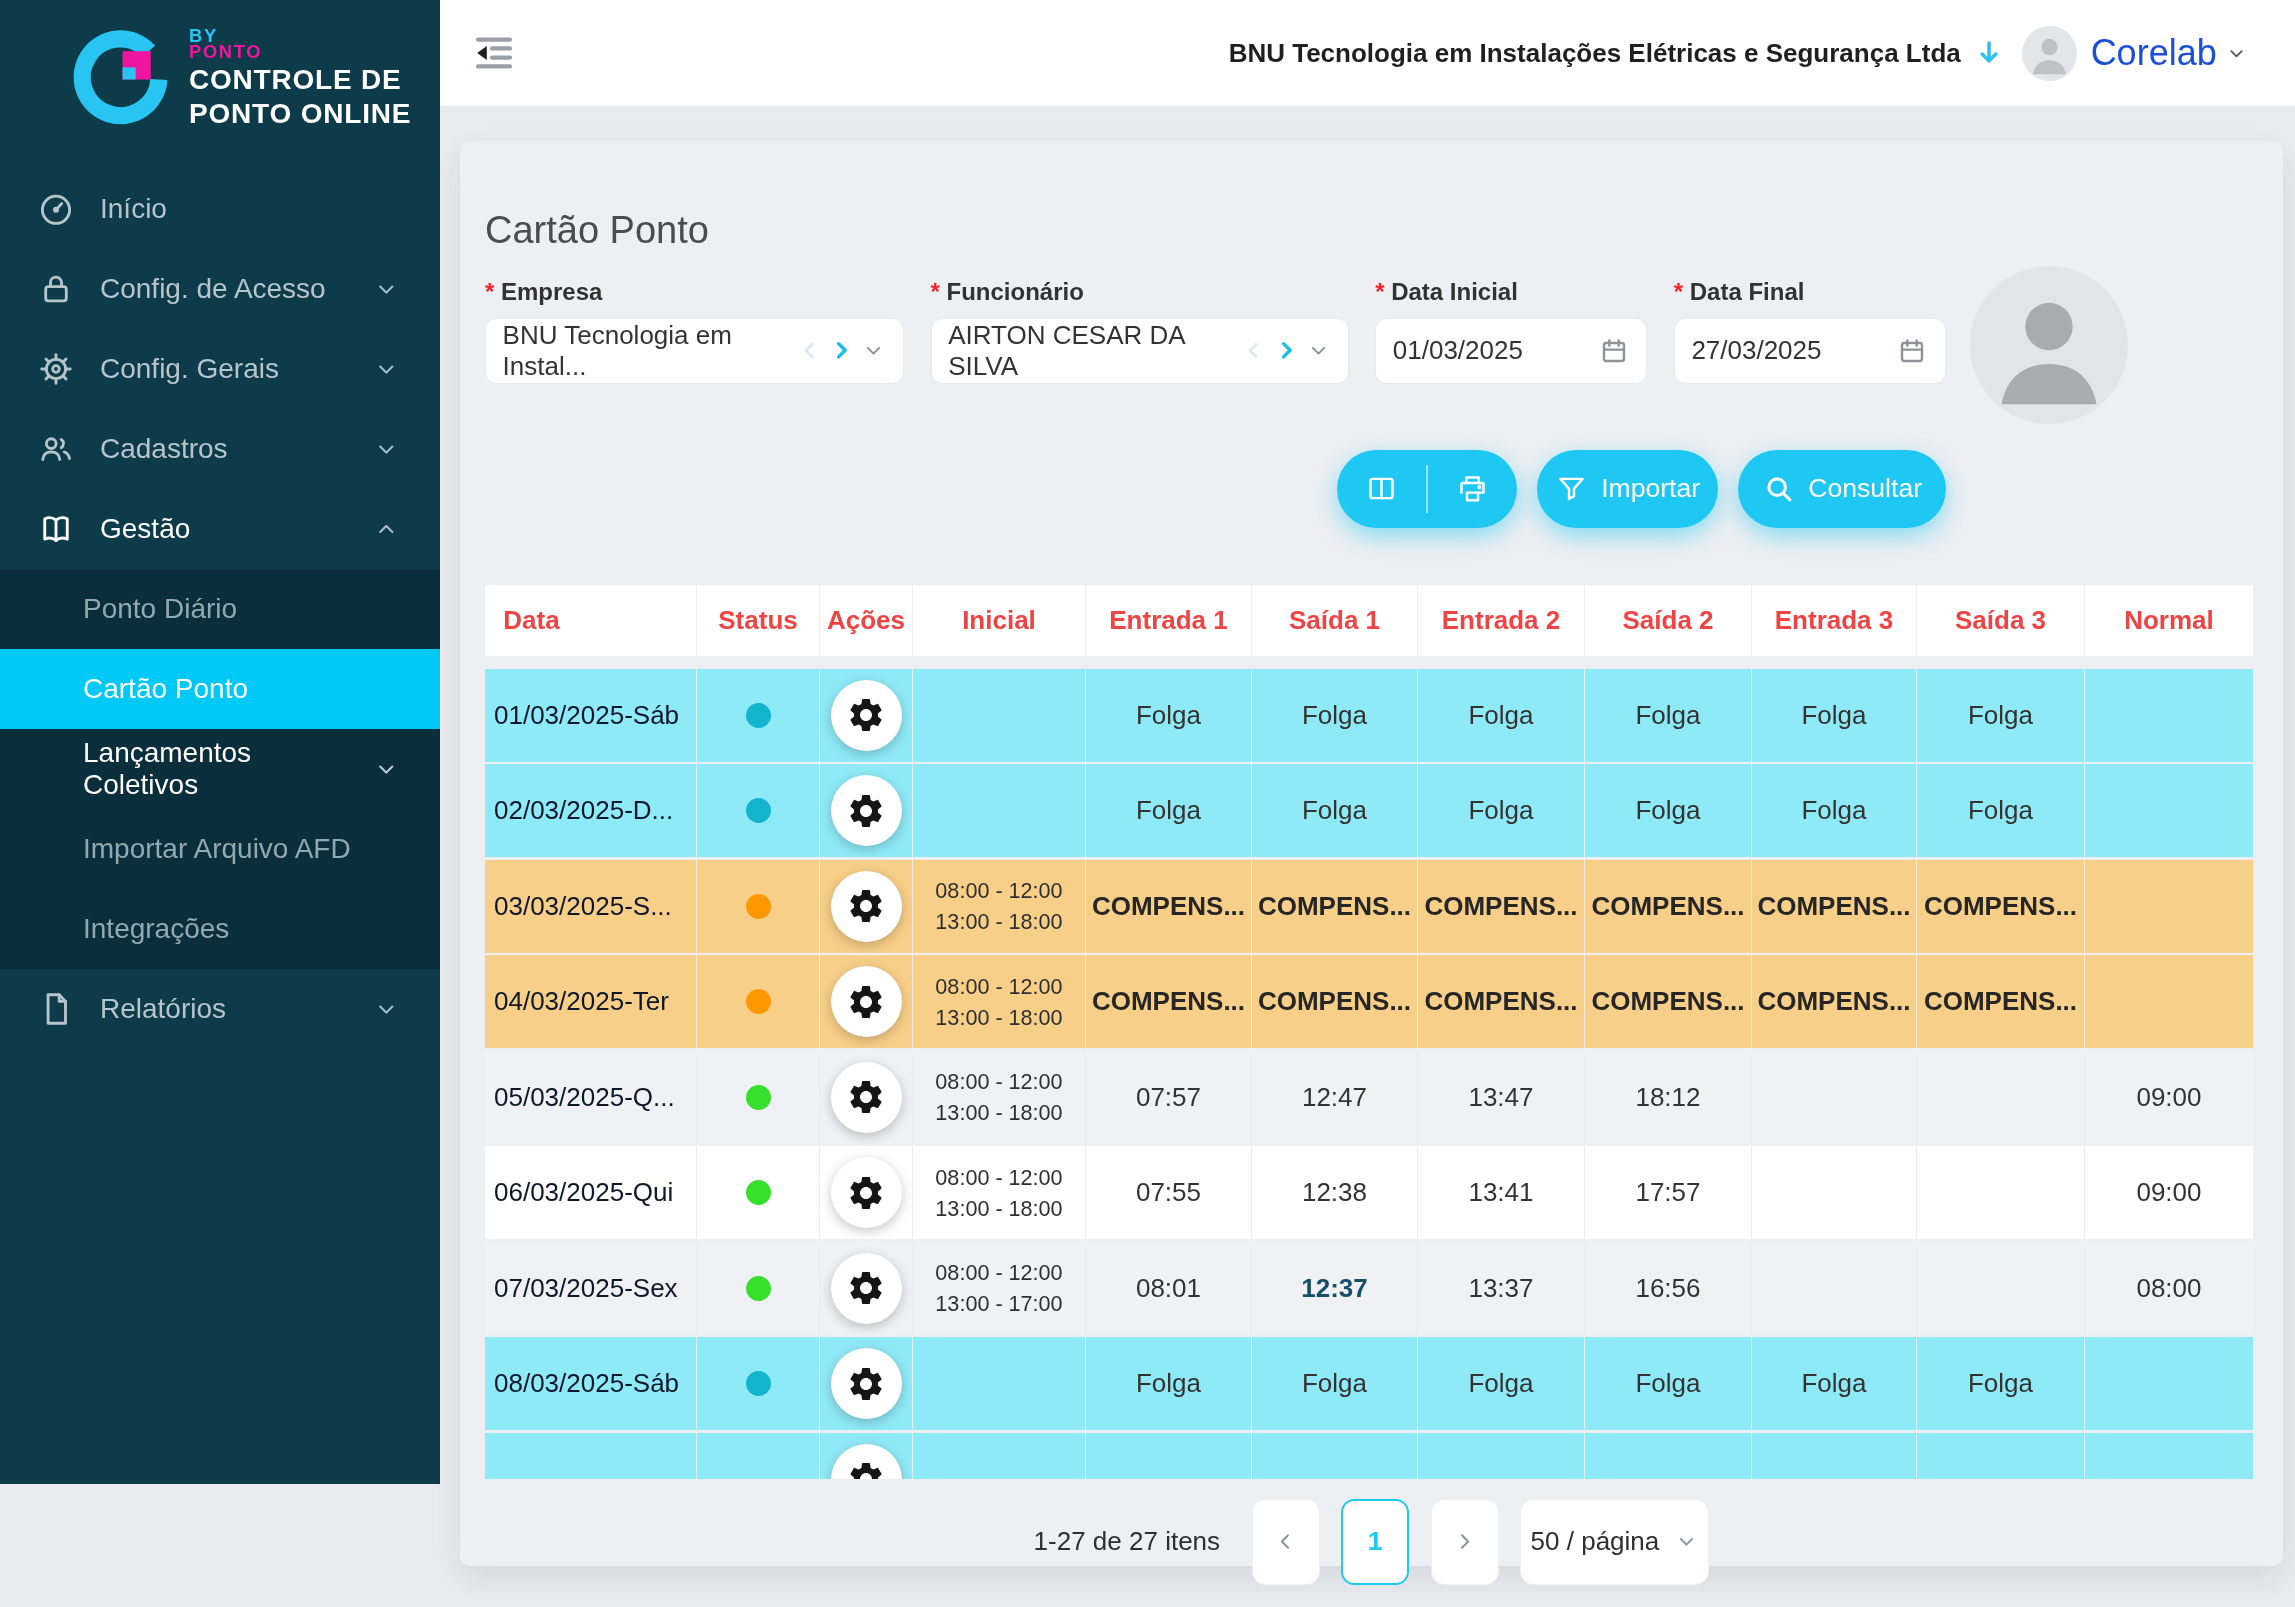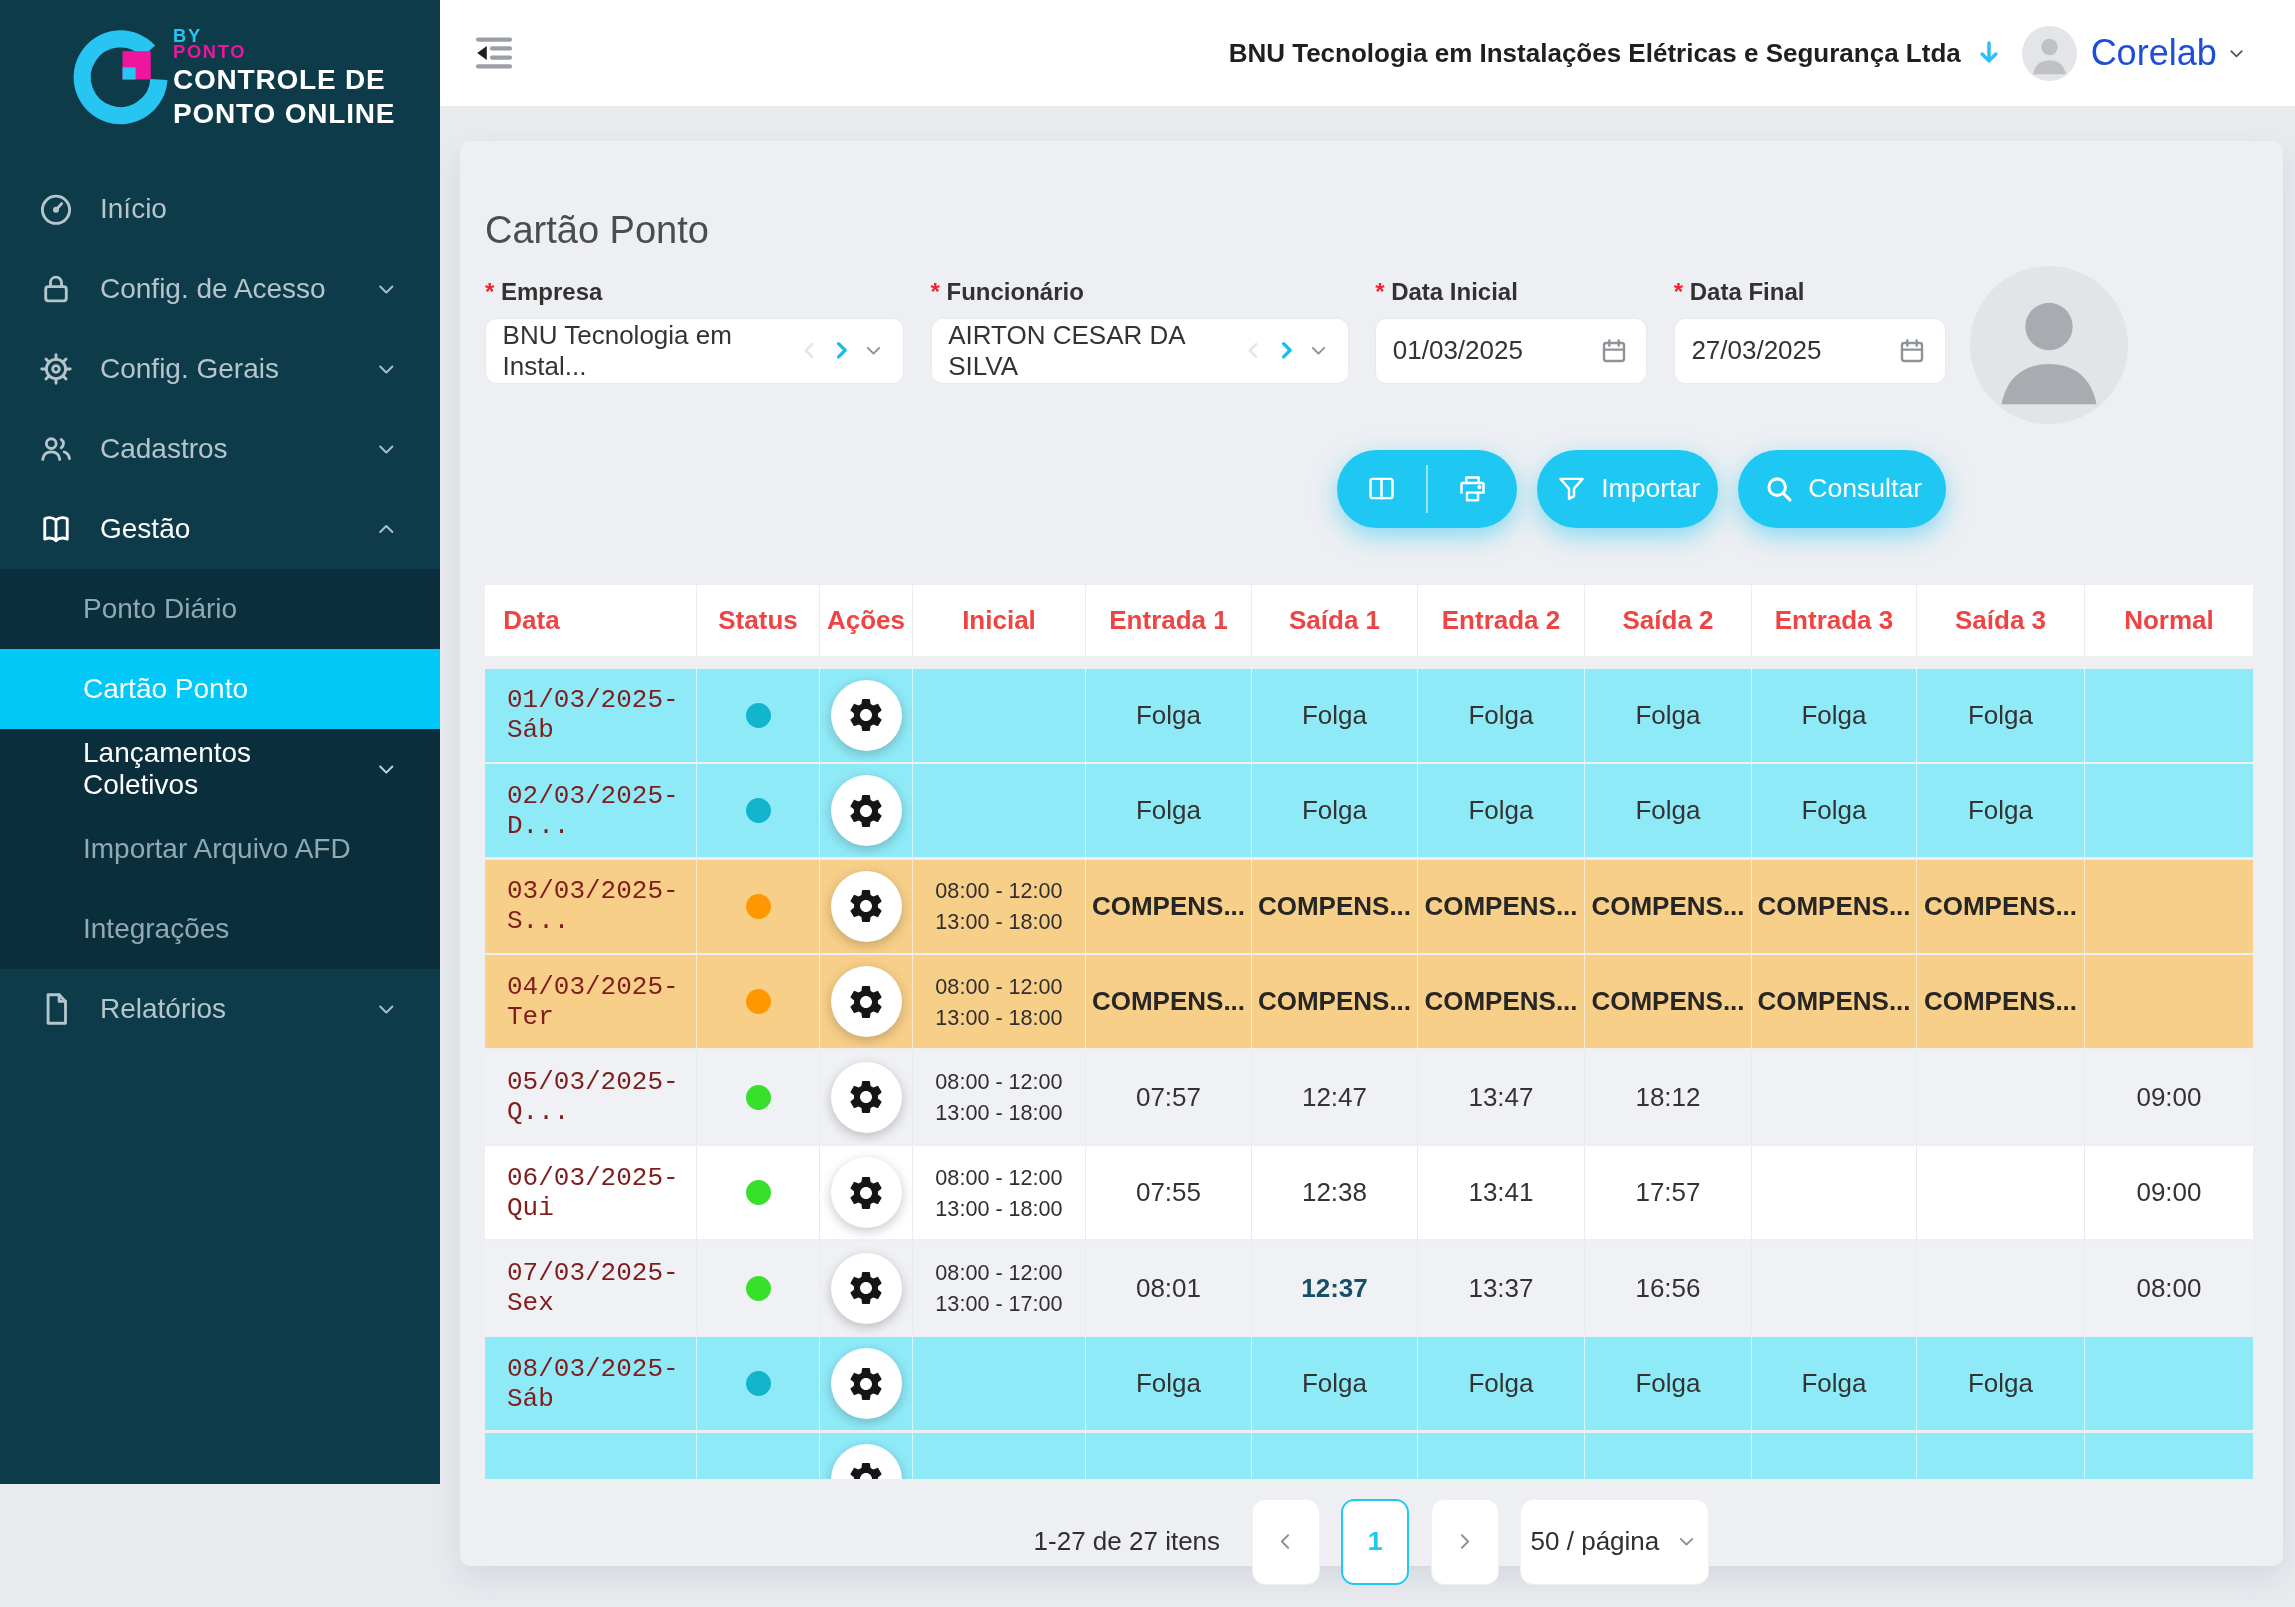--- a/index.html
+++ b/index.html
@@ -1,21 +1,21 @@
 <!DOCTYPE html>
 <html style="font-size:13.3px"><head>
 <meta charset="utf-8">
 <style>
   html,body{margin:0;padding:0;}
   body{width:2295px;height:1607px;background:#e9ebef;font-family:"Liberation Sans",sans-serif;overflow:hidden;position:relative;}
   svg{display:block;}
 
   
   .sidebar{position:absolute;left:0;top:0;width:440px;height:1484px;background:#0d3b4a;z-index:3;}
-  .logo-row{display:flex;align-items:center;padding:28px 0 0 70px;gap:2px;}
+  .logo-row{display:flex;align-items:center;padding:28px 0 0 70px;gap:18px;}
   .logo-mark{width:101px;height:101px;position:relative;}
   .logo-text .brand-small{font-size:18.3px;font-weight:800;letter-spacing:1.7px;line-height:16px;}
   .brand-by{color:#29c5f2;}
   .brand-ponto{color:#ef159e;}
   .logo-title{color:#fff;font-size:28px;font-weight:800;line-height:34px;letter-spacing:0.8px;margin-top:3.3px;}
   .menu{margin-top:38px;}
   .menu-item{height:80px;display:flex;align-items:center;padding:0 40px 0 37px;gap:25px;color:#b5c5cb;font-size:28px;cursor:pointer;}
   .menu-item .mi-icon{width:38px;height:38px;flex:none;}
   .menu-item .mi-label{flex:1;}
   .menu-item .mi-chev{width:26.6px;height:26.6px;flex:none;color:#aebfc6;}
@@ -76,21 +76,21 @@
   .th:first-child{justify-content:flex-start;padding-left:18.3px;}
   .th:last-child{border-right:none;}
   .tbody{margin-top:13.3px;height:810px;overflow:hidden;}
   .trow{height:93px;margin-bottom:2.5px;}
   .row-folga{background:#8feaf7;--sep:rgba(255,255,255,.6);}
   .row-comp{background:#f8cf88;--sep:rgba(255,255,255,.6);}
   .row-work{background:#fff;--sep:#e9ebee;}
   .trow.row-work:nth-child(odd){background:#f0f1f4;}
   .cell{display:flex;align-items:center;justify-content:center;border-right:1.7px solid var(--sep);font-size:26px;color:#333;overflow:hidden;}
   .cell:last-child{border-right:none;}
-  .cell-data{justify-content:flex-start;padding-left:22px;color:#7f1d1d;font-family:Liberation Mono, monospace;}
+  .cell-data{justify-content:flex-start;padding-left:9px;color:#0f172a;}
   .dot{width:25px;height:25px;border-radius:50%;}
   .dot-cyan{background:#12b4ce;}
   .dot-orange{background:#ff9800;}
   .dot-green{background:#37e02b;}
   .gear-btn{width:71px;height:71px;border-radius:50%;background:#fff;border:none;box-shadow:0 3.3px 11.6px rgba(0,0,0,.22);display:flex;align-items:center;justify-content:center;cursor:pointer;flex:none;}
   .gear-glyph{width:40px;height:40px;fill:#151515;}
   .cell-previsto{flex-direction:column;justify-content:center;font-size:21.6px;line-height:31px;color:#2f2f2f;}
   .compens{font-weight:700;color:#262626;}
   .edited{font-weight:700;color:#174f68;}
 

